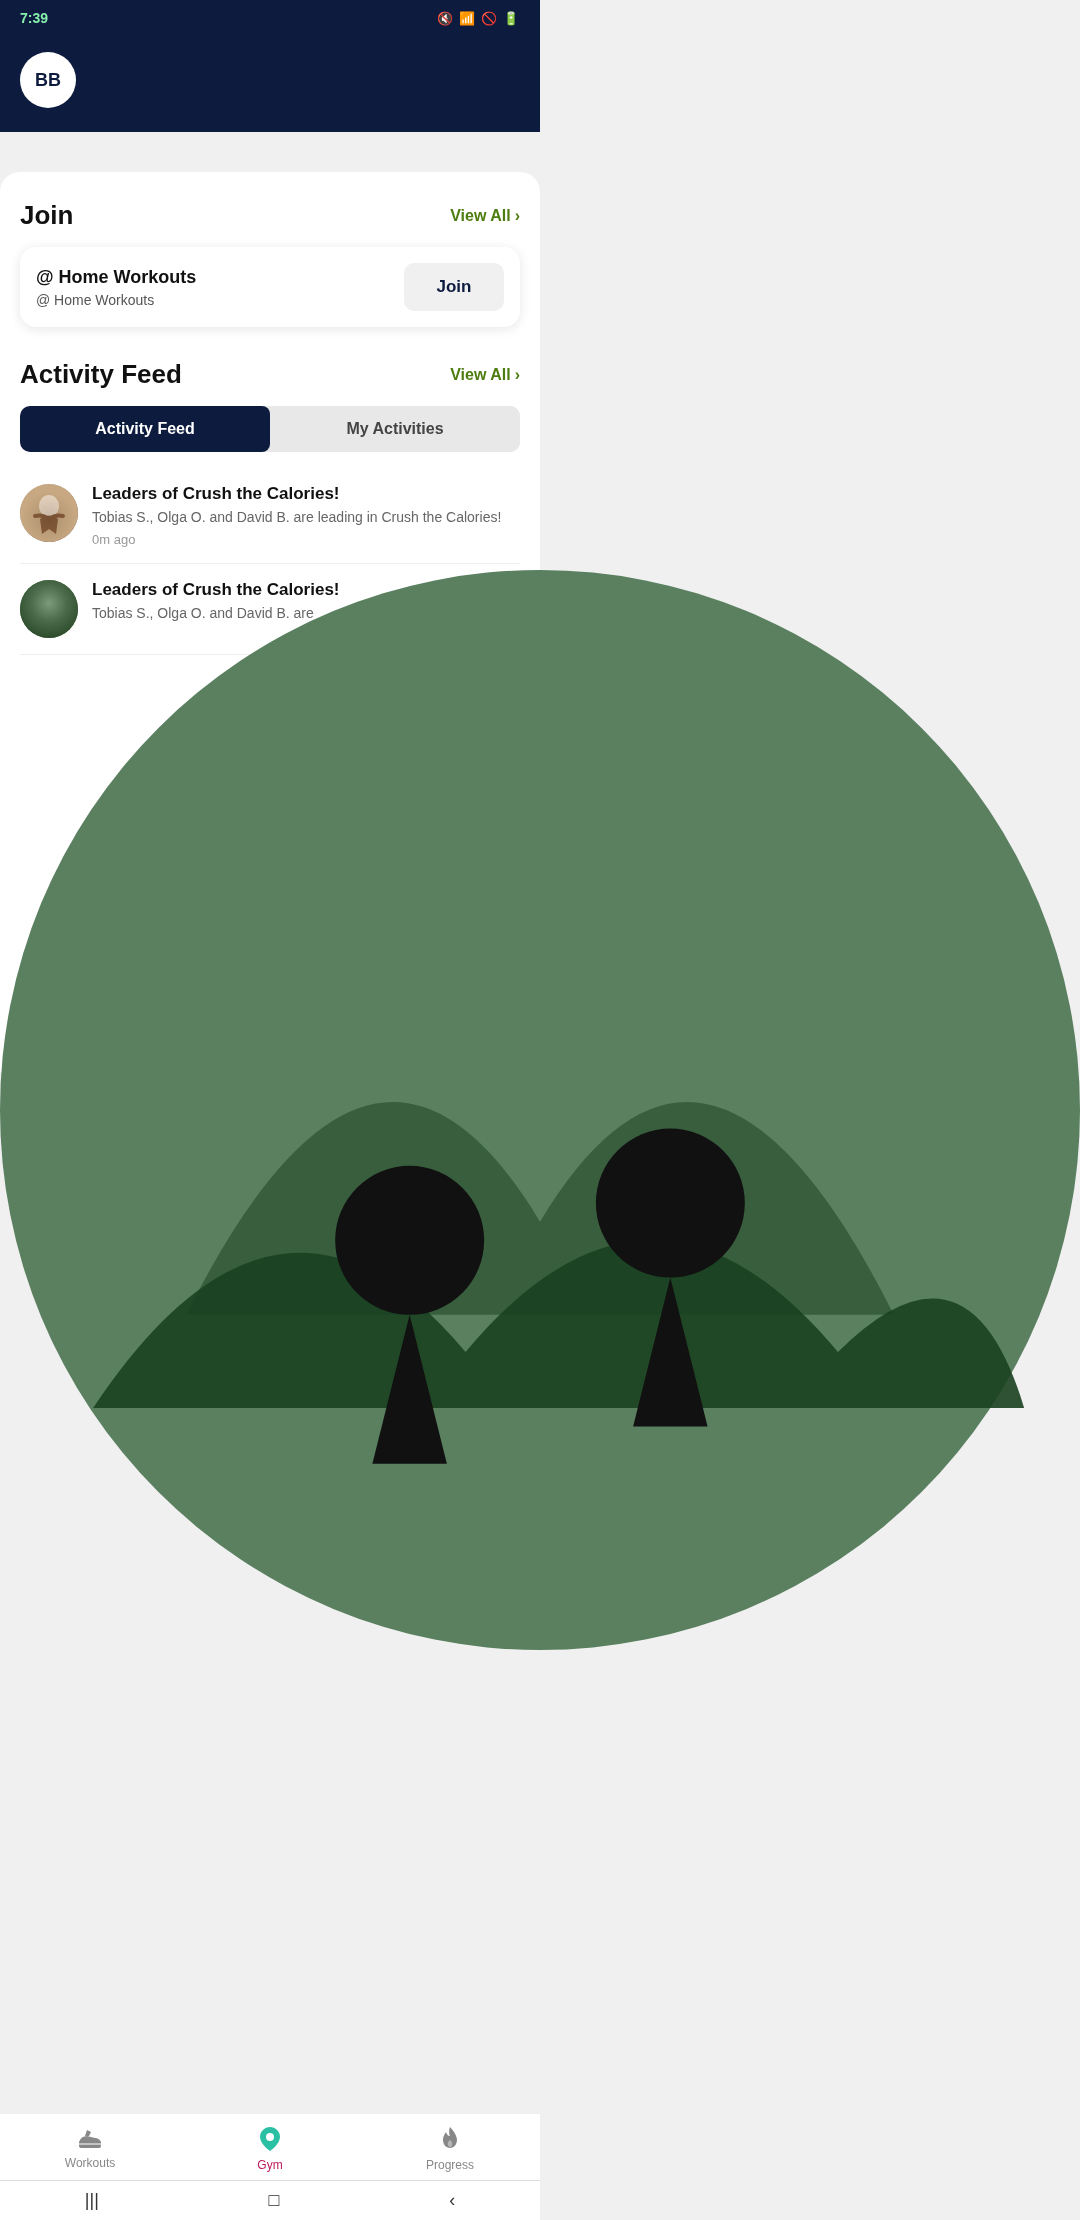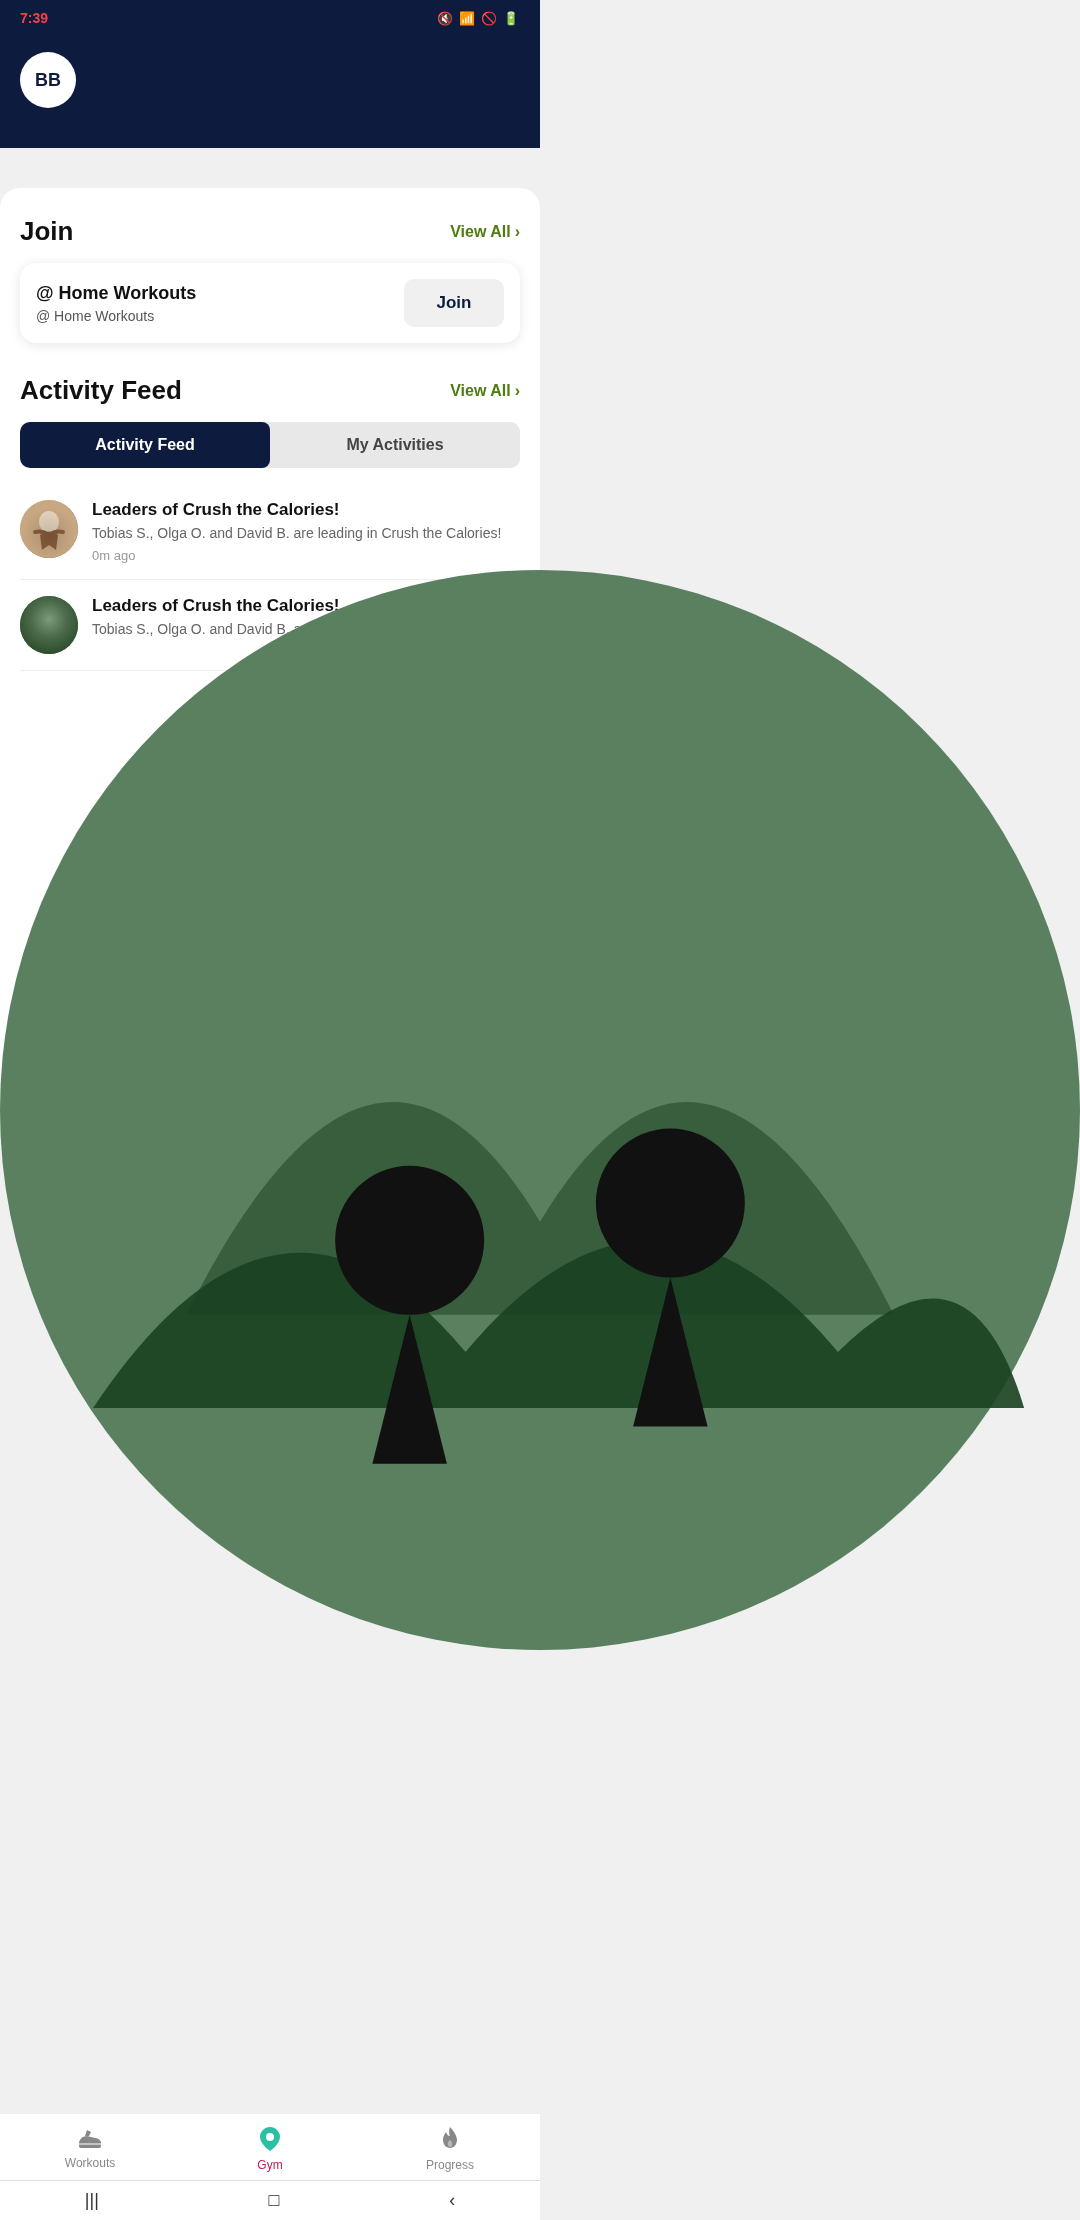--- a/index.html
+++ b/index.html
@@ -8,42 +8,42 @@
       width: 540px;
       min-height: 1110px;
       font-family: -apple-system, BlinkMacSystemFont, 'Segoe UI', sans-serif;
       background: #f0f0f0;
       overflow-x: hidden;
     }
 
     
     .status-bar {
       background: #0d1b3e;
-      color: #ef4444;
+      color: #86efac;
       display: flex;
       justify-content: space-between;
       align-items: center;
       padding: 8px 20px;
       height: 36px;
     }
     .status-bar .time {
       font-size: 14px;
       font-weight: 600;
     }
     .status-bar .icons {
       display: flex;
       align-items: center;
       gap: 6px;
       font-size: 13px;
     }
 
     
     .app-header {
       background: #0d1b3e;
-      padding: 16px 20px 40px 20px;
+      padding: 16px 20px 24px 20px;
       display: flex;
       align-items: flex-start;
     }
     .avatar {
       width: 56px;
       height: 56px;
       border-radius: 50%;
       background: white;
       display: flex;
       align-items: center;

